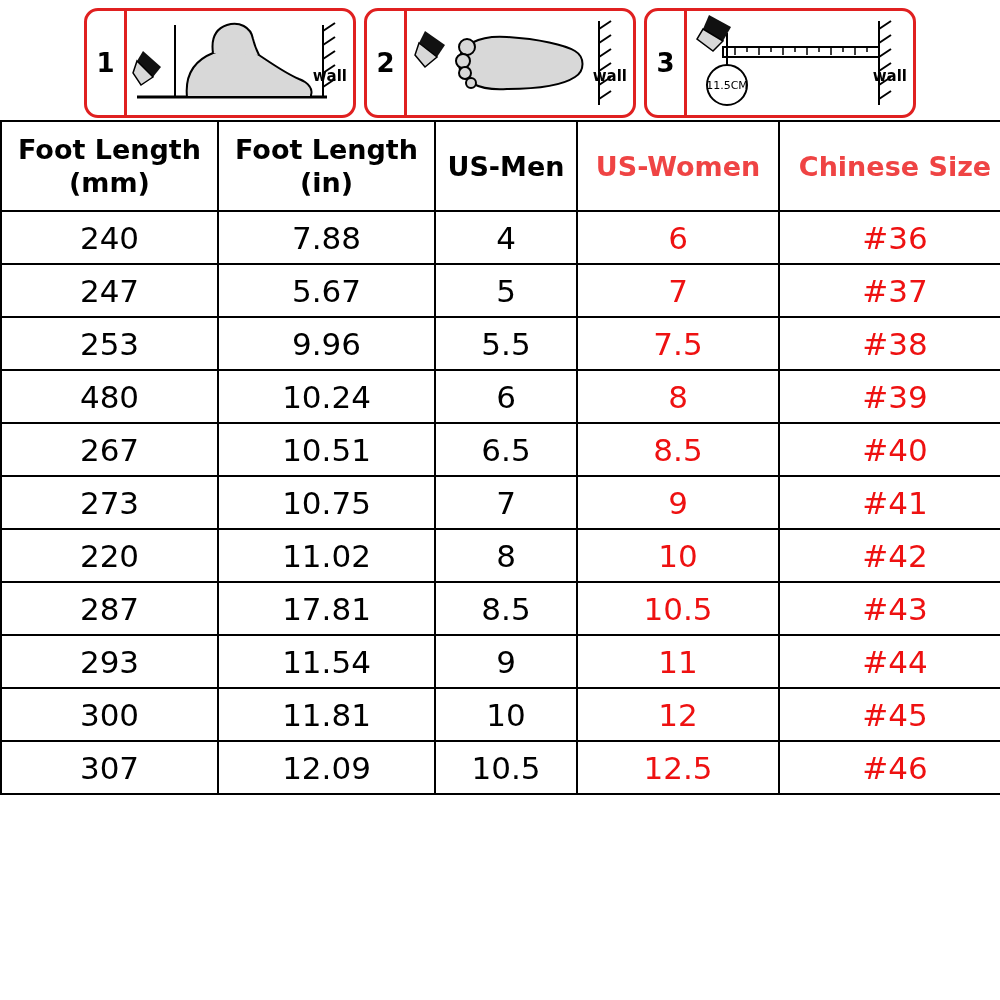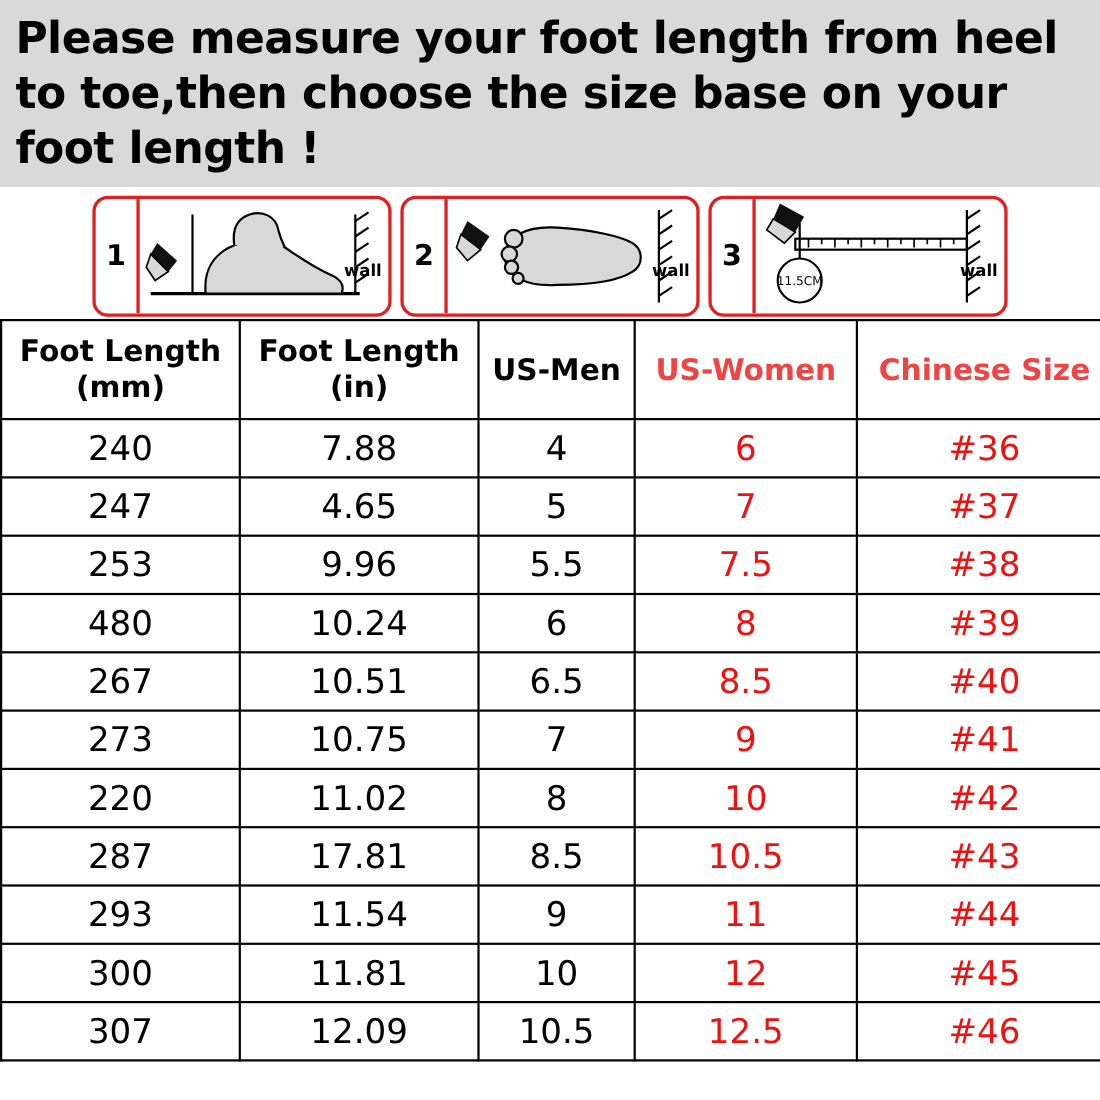--- a/index.html
+++ b/index.html
@@ -113,23 +113,20 @@
   .col-cn { width: 230px; }
 
   .red { color: #ee1111; }
   .hdr-red { color: #ef4444; }
 </style>
 </head>
 <body>
 
 <div class="page">
 
-  <div class="banner">
-    <div class="banner-text">Please measure your foot length from heel to toe,then choose the size base on your foot length !</div>
-  </div>
 
   <div class="steps">
 
     <div class="step-card">
       <div class="step-num">1</div>
       <svg class="step-svg" viewBox="0 0 229 104">
 
         <line x1="10" y1="86" x2="200" y2="86" stroke="#000" stroke-width="3"></line>
 
         <line x1="48" y1="14" x2="48" y2="86" stroke="#000" stroke-width="2"></line>
@@ -254,21 +251,21 @@
     <tbody id="table-body">
         <tr>
           <td class="col-mm">240</td>
           <td class="col-in">7.88</td>
           <td class="col-men">4</td>
           <td class="col-women red">6</td>
           <td class="col-cn red">#36</td>
         </tr>
         <tr>
           <td class="col-mm">247</td>
-          <td class="col-in">4.65</td>
+          <td class="col-in">5.67</td>
           <td class="col-men">5</td>
           <td class="col-women red">7</td>
           <td class="col-cn red">#37</td>
         </tr>
         <tr>
           <td class="col-mm">253</td>
           <td class="col-in">9.96</td>
           <td class="col-men">5.5</td>
           <td class="col-women red">7.5</td>
           <td class="col-cn red">#38</td>

